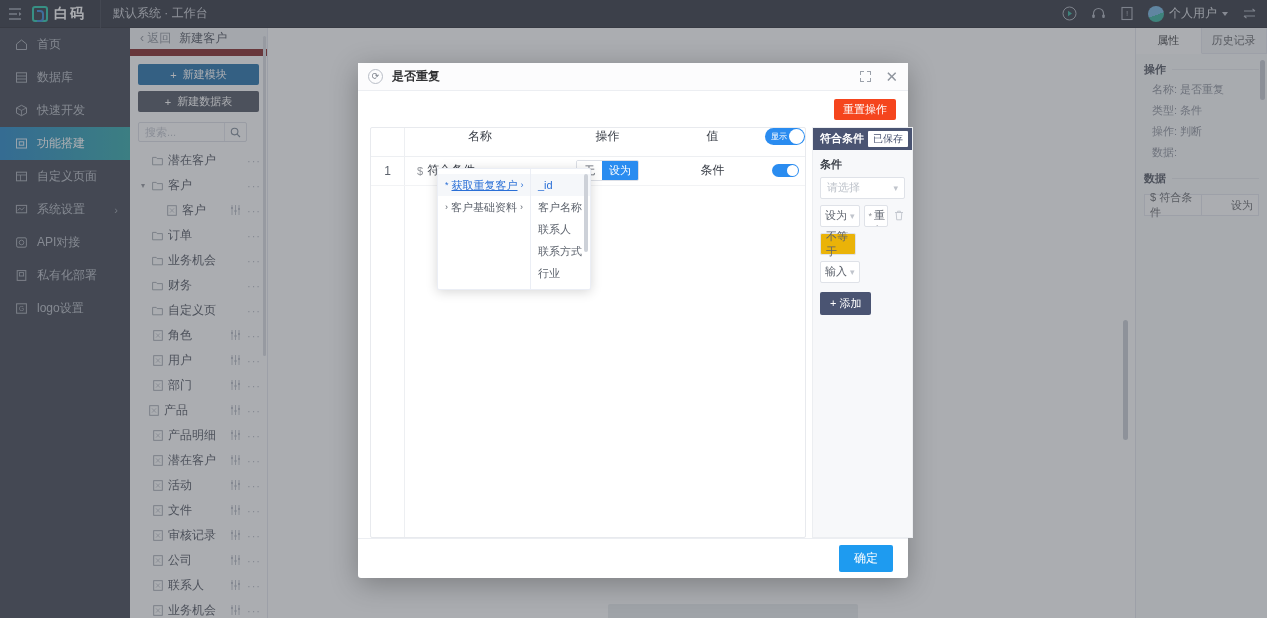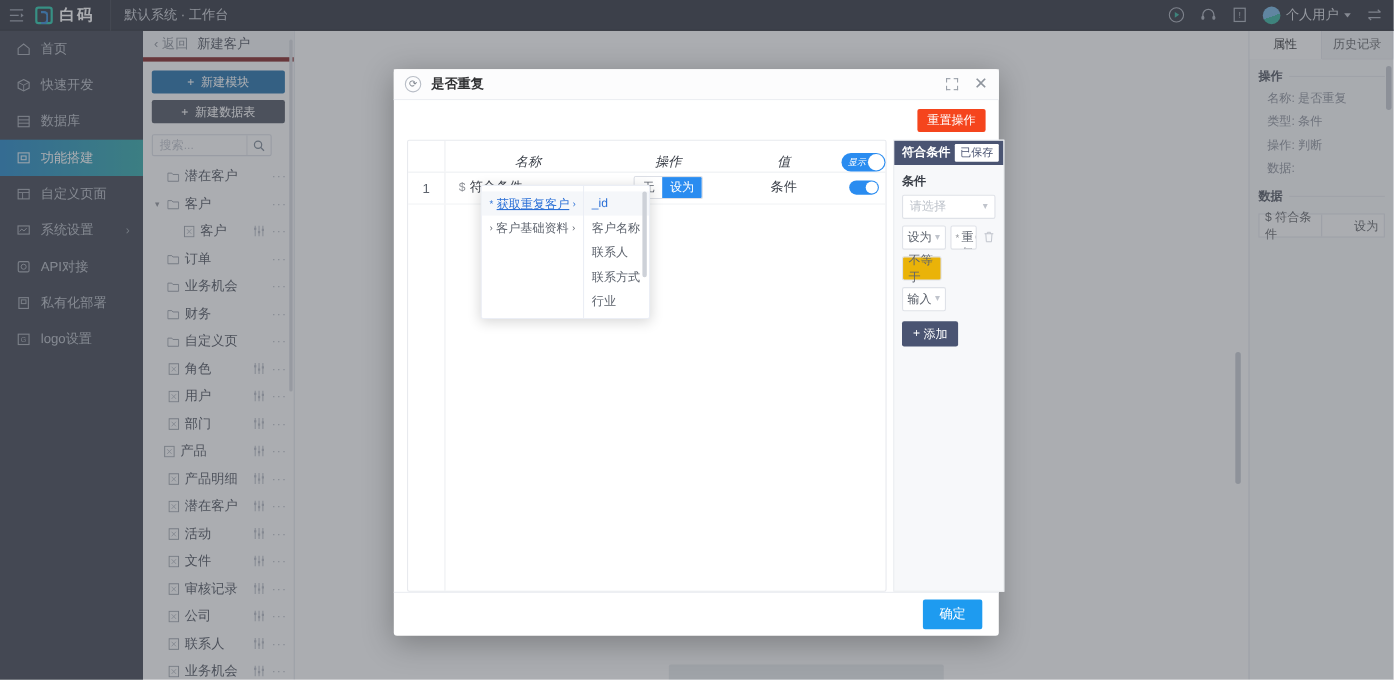--- a/index.html
+++ b/index.html
@@ -57,21 +57,21 @@
   .nav-arrow { margin-left: auto; margin-right: 12px; color: #9399a4; font-size: 11px; }
 
   
   .panel2 {
     position: absolute; left: 130px; top: 28px; width: 138px; height: 590px;
     background: #ffffff; border-right: 1px solid #e4e7ed; z-index: 3;
   }
   .p2-head {
     height: 28px; display: flex; align-items: center; gap: 8px;
     padding: 0 10px; color: #4a4f5a; font-size: 12px; background: #f2f3f5;
-    border-bottom: 4px solid #7f1d1d;
+    border-bottom: 7px solid #7f1d1d;
   }
   .p2-back { color: #8a9099; font-size: 12px; }
   .p2-btns { padding: 8px 8px 4px 8px; }
   .p2-btn {
     height: 21px; border-radius: 2px; color: #fff; font-size: 11px;
     display: flex; align-items: center; justify-content: center; gap: 6px;
     margin-bottom: 6px; cursor: pointer;
   }
   .p2-btn.primary { background: #1b6ca8; }
   .p2-btn.dark { background: #4a4f5c; }
@@ -169,21 +169,21 @@
   .modal-body { flex: 1; position: relative; padding: 8px 12px 0 12px; }
   .reset-row { display: flex; justify-content: flex-end; padding-right: 0px; }
   .btn-reset {
     background: #f5451d; color: #fff; font-size: 11px; border-radius: 2px;
     padding: 3px 9px; cursor: pointer;
   }
   .work { display: flex; gap: 6px; margin-top: 7px; height: 411px; }
 
   
   .tbl { flex: 1; border: 1px solid #e8eaee; border-radius: 2px; background: #fff; display: flex; flex-direction: column; }
-  .tbl-head { display: flex; height: 29px; border-bottom: 1px solid #edeff2; align-items: flex-end; font-style: italic; }
+  .tbl-head { display: flex; height: 29px; border-bottom: 1px solid #edeff2; align-items: flex-start; }
   .tbl-row { display: flex; height: 29px; border-bottom: 1px solid #f2f3f5; align-items: center; }
   .c-idx { width: 34px; text-align: center; font-size: 12px; color: #5d636d; border-right: 1px solid #edeff2; height:100%; display:flex; align-items:center; justify-content:center; }
   .c-name { width: 150px; text-align: center; font-size: 12px; color: #3a3f48; }
   .c-name.left { text-align: left; padding-left: 12px; display: flex; align-items: center; gap: 4px; }
   .c-op { width: 105px; display: flex; align-items: center; justify-content: center; font-size: 12px; color: #3a3f48; }
   .c-val { width: 105px; text-align: center; font-size: 12px; color: #3a3f48; }
   .c-tog { flex: 1; display: flex; align-items: center; justify-content: center; }
   .dollar { color: #909399; font-size: 11px; }
   .seg { display: flex; border-radius: 2px; overflow: hidden; border: 1px solid #dcdfe6; }
   .seg span { font-size: 11px; padding: 2px 7px; background: #fff; color: #5d636d; cursor: pointer; }
@@ -325,34 +325,34 @@
       <span class="nav-ico">
           <svg width="13" height="13" viewBox="0 0 13 13">
             <path d="M1.5 6L6.5 2l5 4v5.5h-10z" fill="none" stroke="currentColor" stroke-width="1"></path>
           </svg>
         </span>
       <span>首页</span>
     </div>
     <div class="nav-item">
       <span class="nav-ico">
           <svg width="13" height="13" viewBox="0 0 13 13">
-            <path d="M6.5 1.3l5 2.6v5.2l-5 2.6-5-2.6V3.9z" fill="none" stroke="currentColor" stroke-width="1"></path>
-            <path d="M1.6 3.9l4.9 2.5 4.9-2.5M6.5 6.4v5.3" fill="none" stroke="currentColor" stroke-width=".8"></path>
+            <rect x="1.5" y="1.8" width="10" height="9.4" fill="none" stroke="currentColor" stroke-width="1"></rect>
+            <path d="M1.5 5h10M1.5 8h10" stroke="currentColor" stroke-width=".9"></path>
           </svg>
         </span>
-      <span>快速开发</span>
+      <span>数据库</span>
     </div>
     <div class="nav-item">
       <span class="nav-ico">
           <svg width="13" height="13" viewBox="0 0 13 13">
-            <rect x="1.5" y="1.8" width="10" height="9.4" fill="none" stroke="currentColor" stroke-width="1"></rect>
-            <path d="M1.5 5h10M1.5 8h10" stroke="currentColor" stroke-width=".9"></path>
+            <path d="M6.5 1.3l5 2.6v5.2l-5 2.6-5-2.6V3.9z" fill="none" stroke="currentColor" stroke-width="1"></path>
+            <path d="M1.6 3.9l4.9 2.5 4.9-2.5M6.5 6.4v5.3" fill="none" stroke="currentColor" stroke-width=".8"></path>
           </svg>
         </span>
-      <span>数据库</span>
+      <span>快速开发</span>
     </div>
     <div class="nav-item active">
       <span class="nav-ico">
           <svg width="13" height="13" viewBox="0 0 13 13">
             <rect x="1.5" y="2" width="10" height="9" fill="none" stroke="currentColor" stroke-width="1"></rect>
             <rect x="4.3" y="4.8" width="4.4" height="3.4" fill="none" stroke="currentColor" stroke-width="1"></rect>
           </svg>
         </span>
       <span>功能搭建</span>
     </div>

